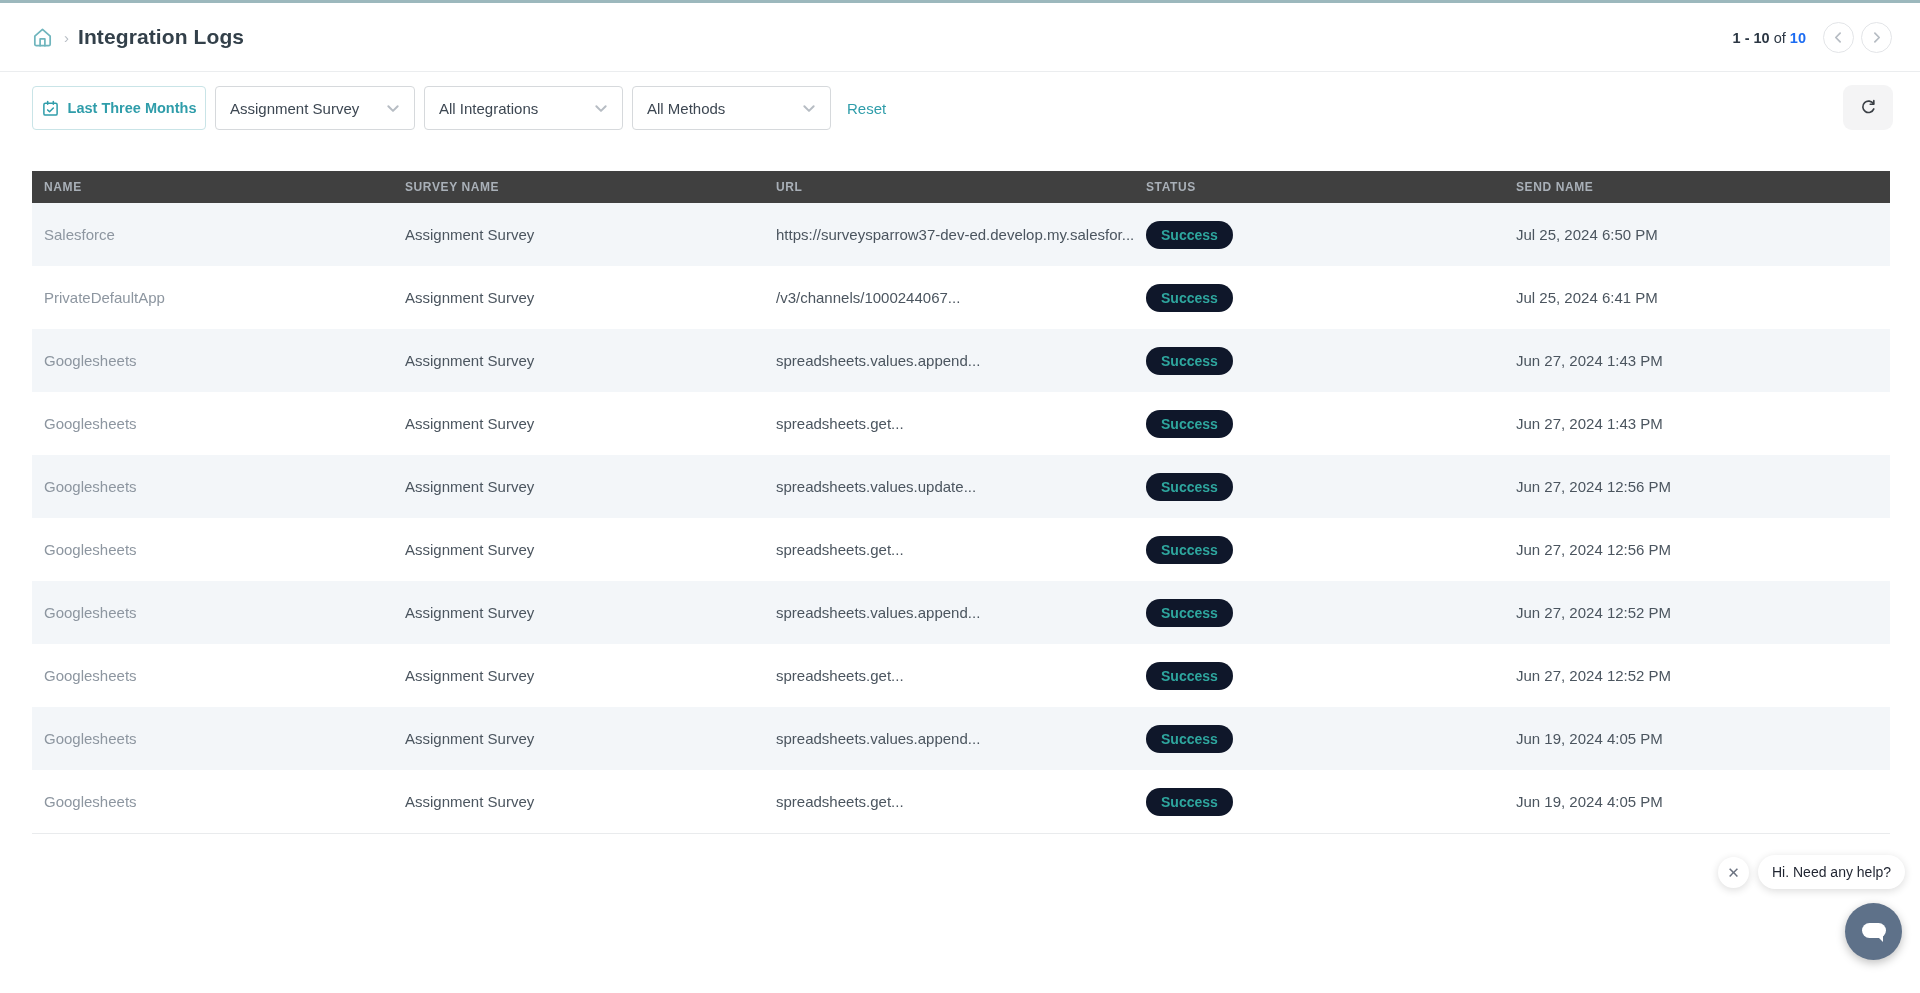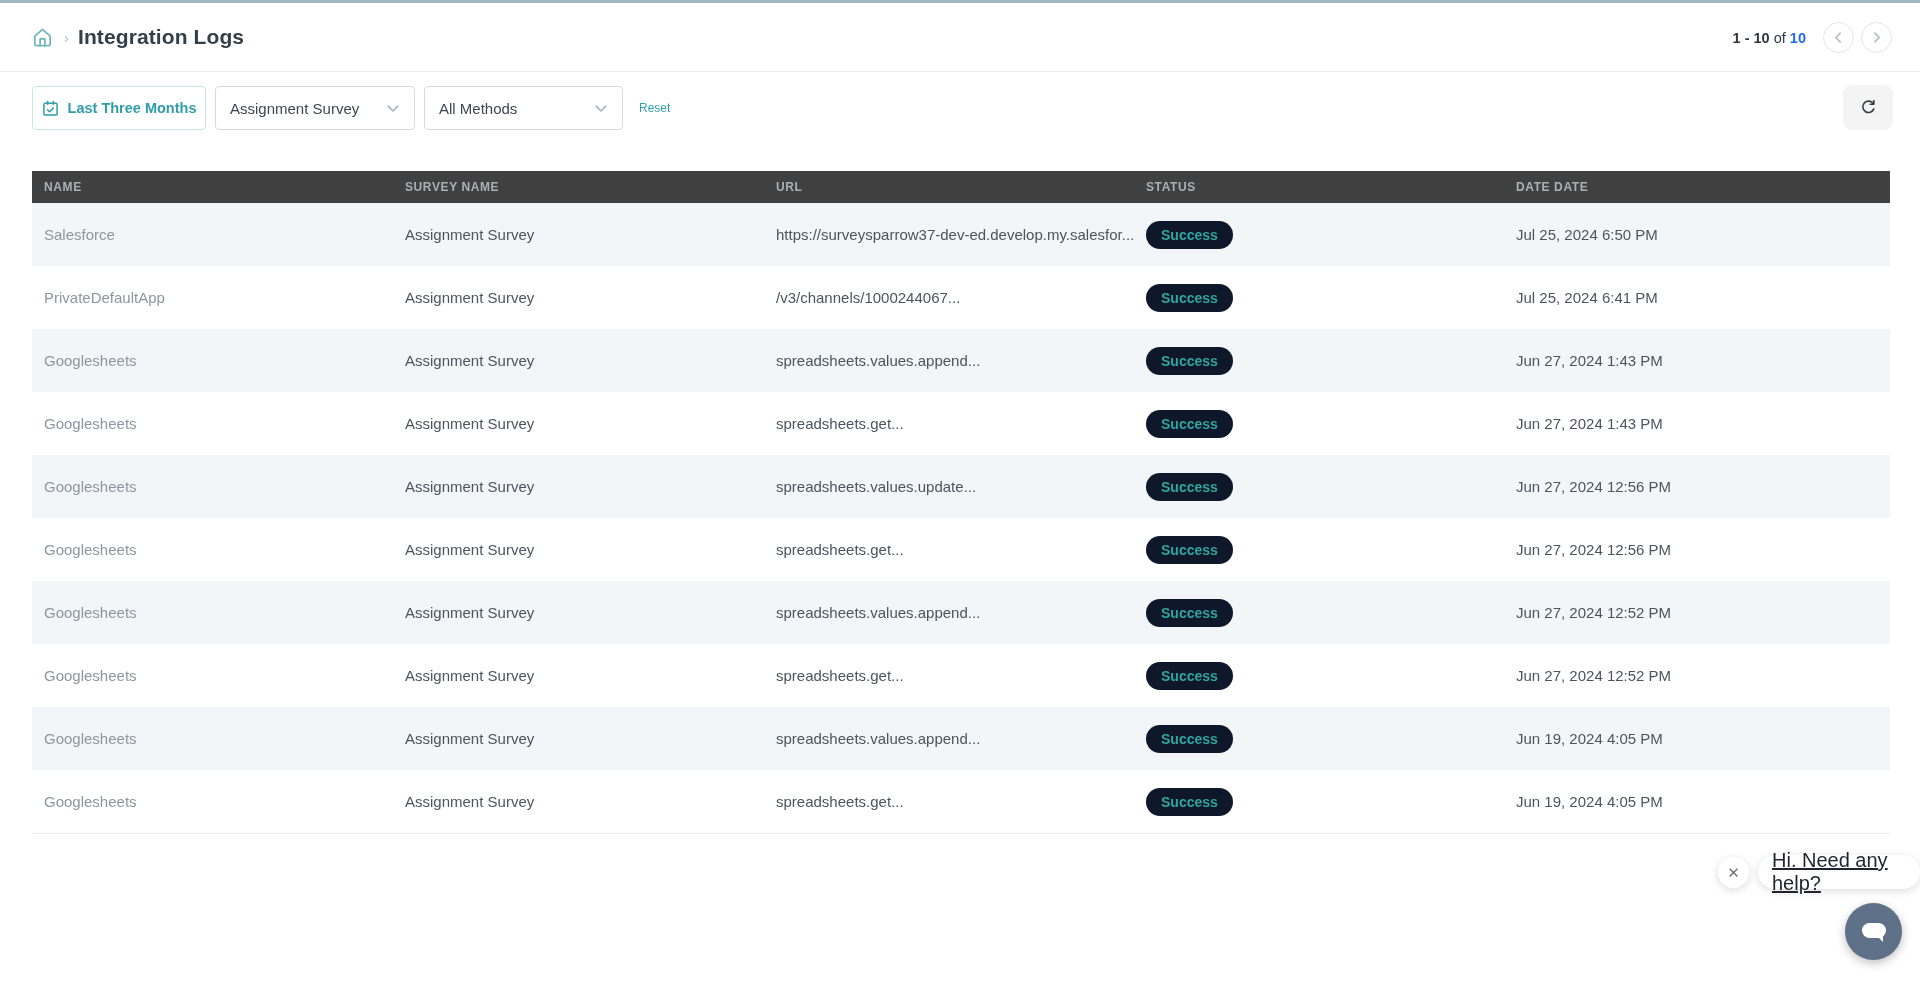--- a/index.html
+++ b/index.html
@@ -26,21 +26,21 @@
   
   .filters { position:absolute; left:32px; top:86px; height:44px; display:flex; gap:9px; }
   .date-btn { height:44px; width:174px; border:1px solid #c9e4e7; border-radius:4px;
     background:#fff; display:flex; align-items:center; justify-content:center; gap:9px;
     color:#2f9daa; font-size:14.5px; font-weight:700; cursor:pointer; }
   .dd { height:44px; border:1px solid #d6d9dc; border-radius:4px; background:#fff;
     display:flex; align-items:center; justify-content:space-between;
     padding:0 14px; font-size:15px; color:#3d4752; cursor:pointer; }
   .dd.w-lg { width:200px; } .dd.w-md { width:199px; }
   .reset-link { height:44px; display:flex; align-items:center; margin-left:7px;
-    color:#2f9daa; font-size:12px; cursor:pointer; }
+    color:#2f9daa; font-size:15px; cursor:pointer; }
   .refresh-btn { position:absolute; right:27px; top:85px; width:50px; height:45px;
     background:#f4f4f5; border:none; border-radius:9px; display:flex; align-items:center;
     justify-content:center; cursor:pointer; }
 
   
   .logs-table { position:absolute; left:32px; top:171px; width:1858px; }
   .t-head { height:32px; background:#404040; display:grid;
     grid-template-columns:361px 371px 370px 370px auto; align-items:center; padding-left:12px; }
   .t-head span { font-size:12px; font-weight:700; color:#a9b0b8; letter-spacing:.6px; }
   .t-row { height:63px; display:grid; grid-template-columns:361px 371px 370px 370px auto;
@@ -52,21 +52,21 @@
   .badge { display:inline-block; padding:6px 15px; border-radius:15px;
     background:#0f172a; color:#2ea69e; font-size:14px; font-weight:700; }
 
   
   .chat-close { position:absolute; left:1718px; top:857px; width:31px; height:31px;
     border-radius:50%; background:#fff; border:none; box-shadow:0 2px 8px rgba(0,0,0,.14);
     display:flex; align-items:center; justify-content:center; cursor:pointer;
     color:#6b7280; font-size:15px; }
   .chat-tooltip { position:absolute; left:1758px; top:855px; height:34px; padding:0 14px;
     border-radius:17px; background:#fff; box-shadow:0 2px 8px rgba(0,0,0,.14);
-    display:flex; align-items:center; font-size:20px; color:#1f2430;text-decoration:underline; }
+    display:flex; align-items:center; font-size:14px; color:#1f2430; }
   .chat-btn { position:absolute; left:1845px; top:903px; width:57px; height:57px;
     border-radius:50%; background:#5e7189; border:none; box-shadow:0 3px 10px rgba(0,0,0,.25);
     display:flex; align-items:center; justify-content:center; cursor:pointer; }
 </style>
 </head>
 <body>
 
 <div class="top-strip"></div>
 
 <div class="page-header">
@@ -109,20 +109,26 @@
     <span>Last Three Months</span>
   </button>
 
   <div class="dd w-lg">
     <span>Assignment Survey</span>
     <svg width="14" height="14" viewBox="0 0 12 12" fill="none" stroke="#b6bcc3" stroke-width="1.7" stroke-linecap="round" stroke-linejoin="round">
       <polyline points="2,4.5 6,8.5 10,4.5"></polyline>
     </svg>
   </div>
 
+  <div class="dd w-md">
+    <span>All Integrations</span>
+    <svg width="14" height="14" viewBox="0 0 12 12" fill="none" stroke="#b6bcc3" stroke-width="1.7" stroke-linecap="round" stroke-linejoin="round">
+      <polyline points="2,4.5 6,8.5 10,4.5"></polyline>
+    </svg>
+  </div>
 
   <div class="dd w-md">
     <span>All Methods</span>
     <svg width="14" height="14" viewBox="0 0 12 12" fill="none" stroke="#b6bcc3" stroke-width="1.7" stroke-linecap="round" stroke-linejoin="round">
       <polyline points="2,4.5 6,8.5 10,4.5"></polyline>
     </svg>
   </div>
 
 
   <span class="reset-link">Reset</span>
@@ -134,21 +140,21 @@
     <polyline points="15.6,2.8 15.6,6.6 11.8,6.6"></polyline>
   </svg>
 </button>
 
 <div class="logs-table">
   <div class="t-head">
     <span>NAME</span>
     <span>SURVEY NAME</span>
     <span>URL</span>
     <span>STATUS</span>
-    <span>DATE DATE</span>
+    <span>SEND NAME</span>
   </div>
   <div class="t-body" id="t-body">
       <div class="t-row striped">
     <span class="c-name">Salesforce</span>
     <span class="c-survey">Assignment Survey</span>
     <span class="c-url">https://surveysparrow37-dev-ed.develop.my.salesfor...</span>
     <span><span class="badge">Success</span></span>
     <span class="c-date">Jul 25, 2024 6:50 PM</span>
   </div>
       <div class="t-row">

